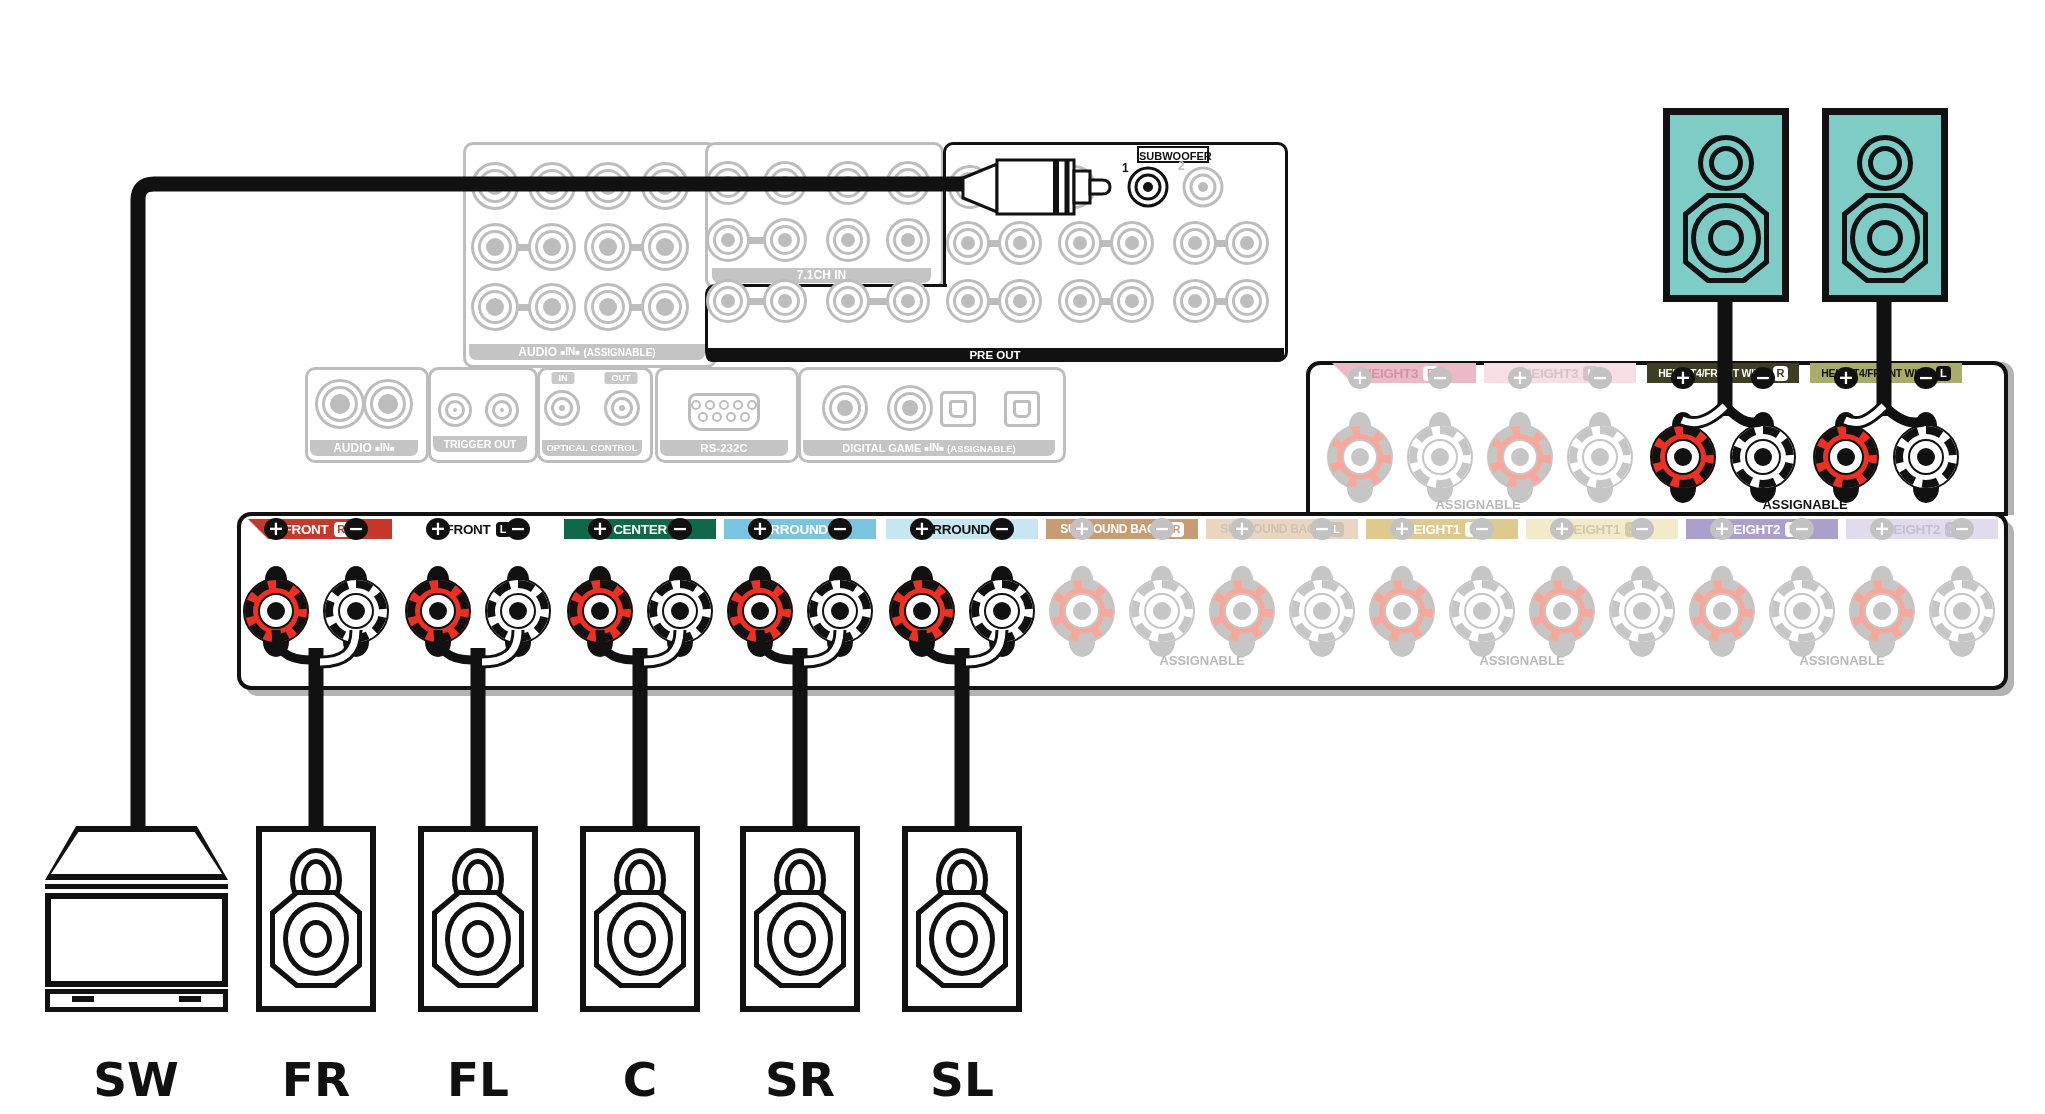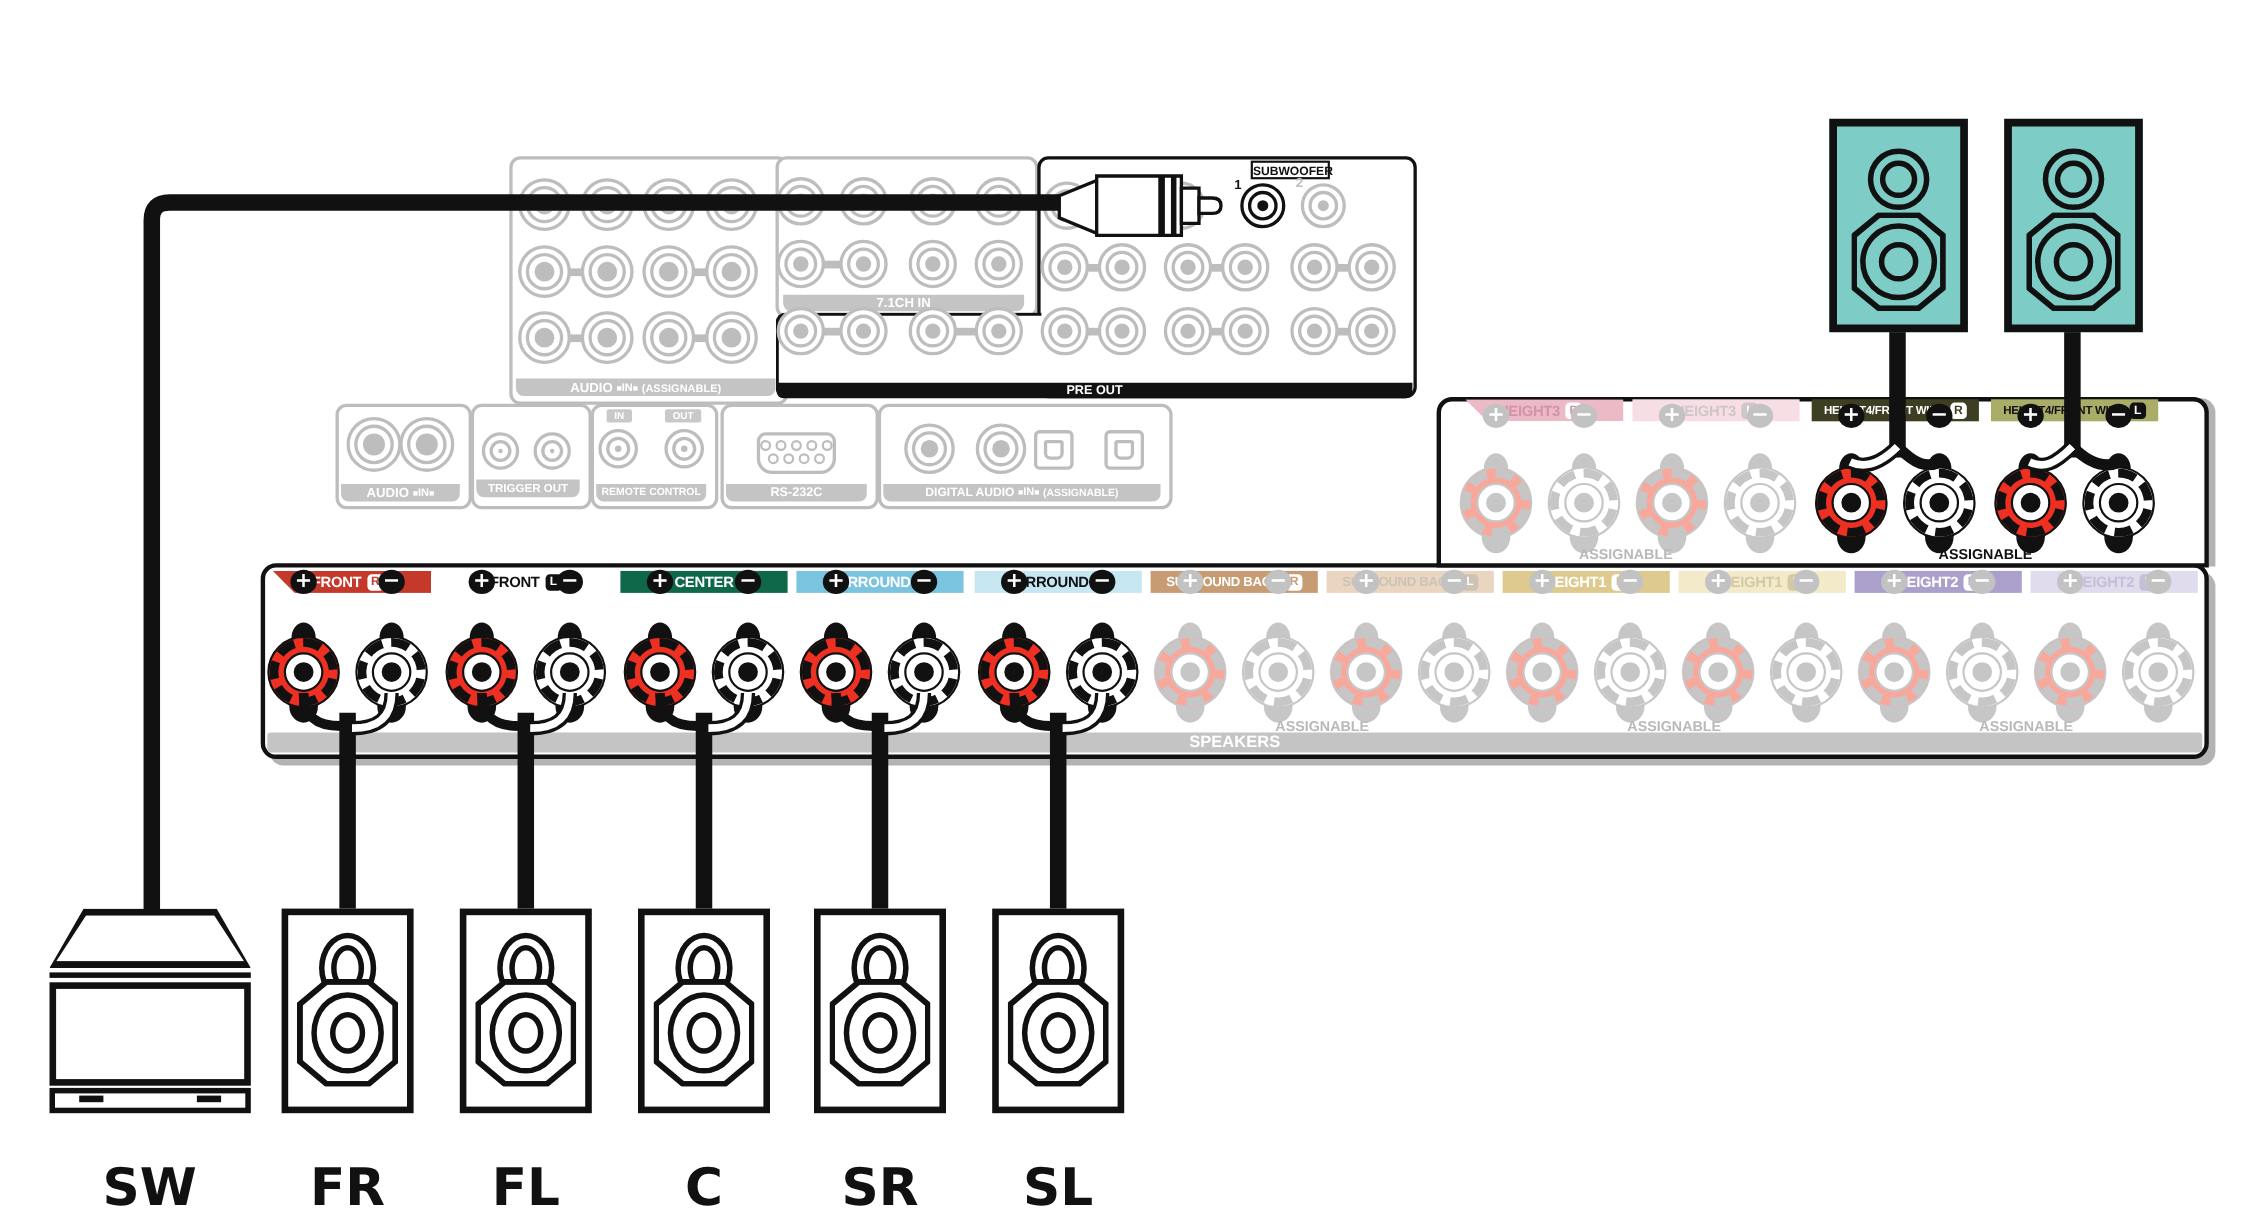--- a/index.html
+++ b/index.html
@@ -156,21 +156,21 @@
   <div class="gblock" style="left:428px;top:367px;width:104px;height:90px;"></div>
   <span class="ctext glabel" style="left:480px;top:377px;font-size:9.5px;">DC12V 150mA MAX.</span>
   <span class="ctext glabel" style="left:447px;top:391px;">1</span>
   <span class="ctext glabel" style="left:481px;top:391px;">2</span>
   <div class="gfoot" style="left:433px;top:436px;width:94px;height:16px;font-size:10.5px;line-height:16px;">TRIGGER OUT</div>
 
   <div class="gblock" style="left:537px;top:367px;width:110px;height:90px;"></div>
   <span class="gbadge" style="left:563px;top:378px;">IN</span>
   <span class="gbadge" style="left:621px;top:378px;">OUT</span>
   <span class="ctext glabel" style="left:592px;top:410px;font-size:10px;">IR</span>
-  <div class="gfoot" style="left:542px;top:440px;width:100px;height:16px;font-size:9.5px;line-height:16px;">REMOTE CONTROL</div>
+  <div class="gfoot" style="left:542px;top:440px;width:100px;height:16px;font-size:9.5px;line-height:16px;">OPTICAL CONTROL</div>
 
   <div class="gblock" style="left:655px;top:367px;width:138px;height:90px;"></div>
   <span class="ctext glabel" style="left:724px;top:378px;font-size:10.5px;">STRAIGHT CABLE</span>
   <div class="db9" style="left:724px;top:412px;">
     <span class="r1">
         <i></i>
         <i></i>
         <i></i>
         <i></i>
         <i></i>
@@ -188,26 +188,25 @@
   <span class="ctext glabel" style="left:845px;top:377px;font-size:9.5px;">1 CBL/SAT</span>
   <span class="ctext glabel" style="left:908px;top:377px;font-size:9.5px;">2 DVD</span>
   <span class="ctext glabel" style="left:940px;top:378px;font-size:9.5px;">1</span>
   <span class="ctext glabel" style="left:962px;top:378px;font-size:8px;width:36px;white-space:normal;text-align:left;">TV AUDIO</span>
   <span class="ctext glabel" style="left:1022px;top:377px;font-size:9.5px;">2 CD</span>
   <span class="ctext glabel" style="left:878px;top:434px;font-size:10px;">COAXIAL</span>
   <span class="ctext glabel" style="left:990px;top:434px;font-size:10px;">OPTICAL</span>
   <div class="opt" style="left:958px;top:409px;"></div>
   <div class="opt" style="left:1022px;top:409px;"></div>
   <div class="gfoot" style="left:803px;top:440px;width:252px;height:16px;font-size:11px;line-height:16px;">
-    <span>DIGITAL AUDIO</span> <span class="io">■</span><span class="io" style="font-size:10px;">IN</span><span class="io">■</span> <span style="font-size:9.5px;">(ASSIGNABLE)</span>
+    <span>DIGITAL GAME</span> <span class="io">■</span><span class="io" style="font-size:10px;">IN</span><span class="io">■</span> <span style="font-size:9.5px;">(ASSIGNABLE)</span>
   </div>
 
   <div id="panel-main" class="panel" style="left:237px;top:512px;width:1771px;height:178px;box-sizing:border-box;"></div>
   <div id="panel-upper" class="panel" style="left:1306px;top:361px;width:702px;height:155px;box-sizing:border-box;"></div>
-  <div id="speakers-bar">SPEAKERS</div>
 
   <svg id="wires" width="2045" height="1114" viewBox="0 0 2045 1114">
       <path d="M 138,832 L 138,200 Q 138,184 154,184 L 966,184" stroke="#111111" stroke-width="15" fill="none" stroke-linecap="butt"></path>
       <path d="M 316,648 L 316,832" stroke="#111111" stroke-width="15" fill="none" stroke-linecap="butt"></path>
       <path d="M 276,630 C 276,652 288,660 310,660" stroke="#111111" stroke-width="9" fill="none" stroke-linecap="butt"></path>
       <path d="M 356,630 C 356,654 342,662 320,662" stroke="#111111" stroke-width="13" fill="none" stroke-linecap="butt"></path>
       <path d="M 356,630 C 356,654 342,662 320,662" stroke="#fff" stroke-width="7" fill="none" stroke-linecap="butt"></path>
       <path d="M 478,648 L 478,832" stroke="#111111" stroke-width="15" fill="none" stroke-linecap="butt"></path>
       <path d="M 438,630 C 438,652 450,660 472,660" stroke="#111111" stroke-width="9" fill="none" stroke-linecap="butt"></path>
       <path d="M 518,630 C 518,654 504,662 482,662" stroke="#111111" stroke-width="13" fill="none" stroke-linecap="butt"></path>

